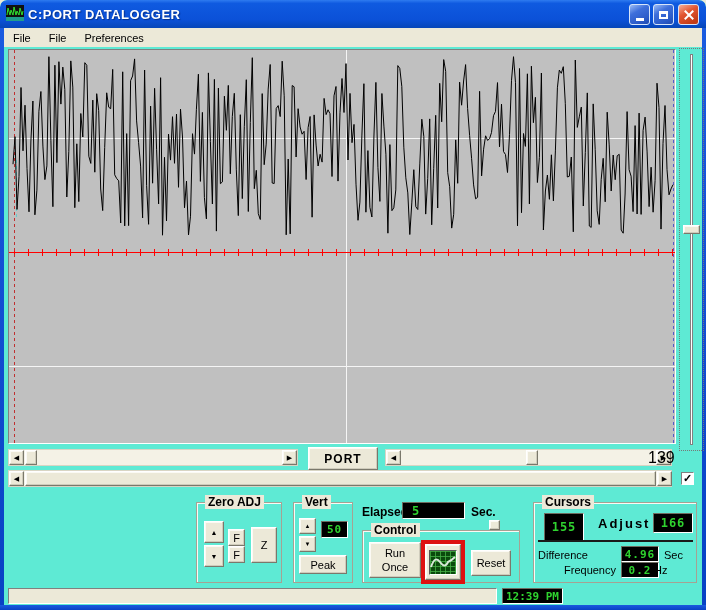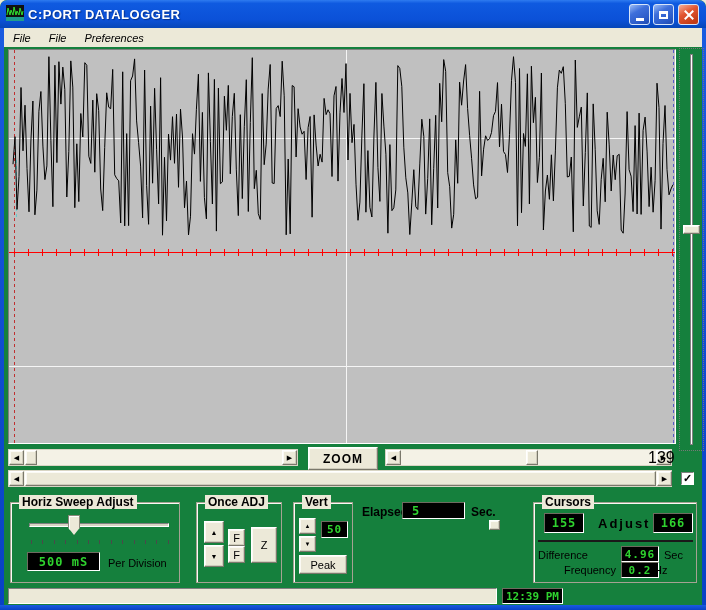--- a/index.html
+++ b/index.html
@@ -1,37 +1,37 @@
 <!DOCTYPE html>
 <html><head>
 <meta charset="utf-8">
 <style>
   *{margin:0;padding:0;box-sizing:border-box;}
   html,body{width:706px;height:610px;}
   body{font-family:"Liberation Sans",sans-serif;font-size:11px;color:#000;background:#ECE9D8;}
   .abs{position:absolute;}
-  #win{position:relative;width:706px;height:610px;background:#15803d;overflow:hidden;border-radius:7px 7px 0 0;}
+  #win{position:relative;width:706px;height:610px;background:#5eead4;overflow:hidden;border-radius:7px 7px 0 0;}
   
   .frame{background:linear-gradient(to bottom,#1A5BE0,#0842C4);}
   .titlebar{left:0;top:0;width:706px;height:28px;
     background:linear-gradient(to bottom,#2E7BF0 0%,#0F5AE0 12%,#0B51D8 70%,#0646B8 100%);
     border-radius:7px 7px 0 0;display:flex;align-items:center;}
   .title-text{color:#fff;font-weight:bold;font-size:13px;margin-left:5px;text-shadow:1px 1px 1px #073089;letter-spacing:0.5px;}
   .xpbtn{width:21px;height:21px;border-radius:3px;border:1px solid #D6E5FA;position:absolute;top:4px;
     display:flex;align-items:center;justify-content:center;}
   .xpblue{background:linear-gradient(150deg,#9CBCF5 0%,#3E6FDB 35%,#2B5BC8 75%,#1E49B0 100%);}
   .xpred{background:linear-gradient(150deg,#F7B099 0%,#E25632 40%,#C23B16 85%);}
   .glyph-min{width:8px;height:3px;background:#fff;margin-top:9px;}
   .glyph-max{width:9px;height:8px;border:2px solid #fff;border-top-width:3px;}
   .glyph-x{position:relative;width:11px;height:11px;}
   .glyph-x::before,.glyph-x::after{content:"";position:absolute;left:5px;top:0;width:2px;height:12px;background:#fff;}
   .glyph-x::before{transform:rotate(45deg);}
   .glyph-x::after{transform:rotate(-45deg);}
   .menubar{left:4px;top:28px;width:698px;height:19px;background:#ECE9D8;display:flex;align-items:center;gap:0;}
-  .menu-item{padding:2px 9px;cursor:default;font-style:italic;}
+  .menu-item{padding:2px 9px;cursor:default;}
   
   .raised{background:#ECE9D8;border:1px solid;border-color:#FFFFFF #7A786B #7A786B #FFFFFF;box-shadow:inset -1px -1px 0 #CFCCBC,inset 1px 1px 0 #FBFAF4;}
   .sunken{border:1px solid;border-color:#808080 #FFFFFF #FFFFFF #808080;}
   .lcd{background:#000;color:#2FD32F;font-family:"DejaVu Sans Mono",monospace;font-weight:bold;font-size:12px;
     display:flex;align-items:center;justify-content:center;border:1px solid;border-color:#6E6C60 #FFFFFF #FFFFFF #6E6C60;letter-spacing:1px;white-space:nowrap;overflow:hidden;}
   .group{border:1px solid #A5A293;box-shadow:inset 1px 1px 0 #FBFAF4;}
   .legend{position:absolute;top:-8px;left:8px;background:#ECE9D8;padding:0 3px;font-weight:bold;font-size:12px;white-space:nowrap;}
   .abtn{display:flex;align-items:center;justify-content:center;font-size:7px;line-height:1;cursor:default;}
   .sbtrack{background:#F4F2E6;border:1px solid #D8D5C4;}
   .chart{background:#C0C0C0;border:1px solid;border-color:#808080 #FFFFFF #FFFFFF #808080;}
@@ -101,21 +101,21 @@
 
   <div class="abs sbtrack" style="left:8px;top:449px;width:290px;height:17px;">
     <div class="abs raised abtn" style="left:0;top:0;width:15px;height:15px;">
         <span>◀</span>
       </div>
     <div class="abs raised" style="left:16px;top:0;width:12px;height:15px;"></div>
     <div class="abs raised abtn" style="left:273px;top:0;width:15px;height:15px;">
         <span>▶</span>
       </div>
   </div>
-  <div class="abs raised btn-label" style="left:308px;top:447px;width:70px;height:23px;font-weight:bold;font-size:12px;letter-spacing:1px;">ZOOM</div>
+  <div class="abs raised btn-label" style="left:308px;top:447px;width:70px;height:23px;font-weight:bold;font-size:12px;letter-spacing:1px;">PORT</div>
   <div class="abs sbtrack" style="left:385px;top:449px;width:287px;height:17px;">
     <div class="abs raised abtn" style="left:0;top:0;width:15px;height:15px;">
         <span>◀</span>
       </div>
     <div class="abs raised" style="left:140px;top:0;width:12px;height:15px;"></div>
     <div class="abs raised abtn" style="left:270px;top:0;width:15px;height:15px;">
         <span>▶</span>
       </div>
   </div>
   <div class="abs" style="left:648px;top:449px;width:26px;font-size:16px;">139</div>
@@ -126,31 +126,23 @@
       </div>
     <div class="abs raised" style="left:16px;top:0;width:631px;height:15px;"></div>
     <div class="abs raised abtn" style="left:648px;top:0;width:15px;height:15px;">
         <span>▶</span>
       </div>
   </div>
   <div class="abs checkbox sunken" style="left:681px;top:472px;width:13px;height:13px;">
       <span>✓</span>
     </div>
 
-  <div class="abs group" style="left:10px;top:502px;width:170px;height:81px;">
-    <div class="legend">Horiz Sweep Adjust</div>
-    <div class="abs sunken" style="left:18px;top:20px;width:140px;height:4px;background:#D8D5C4;"></div>
-    <div class="abs slider-thumb" style="left:57px;top:12px;width:12px;height:20px;"></div>
-    <div class="abs ticks-h" style="left:20px;top:37px;width:138px;height:4px;"></div>
-    <div class="abs lcd" style="left:16px;top:49px;width:73px;height:19px;">500 mS</div>
-    <div class="abs" style="left:97px;top:54px;">Per Division</div>
-  </div>
 
   <div class="abs group" style="left:196px;top:502px;width:86px;height:81px;">
-    <div class="legend">Once ADJ</div>
+    <div class="legend">Zero ADJ</div>
     <div class="abs raised abtn" style="left:7px;top:18px;width:20px;height:22px;">
         <span>▲</span>
       </div>
     <div class="abs raised abtn" style="left:7px;top:42px;width:20px;height:22px;">
         <span>▼</span>
       </div>
     <div class="abs raised btn-label" style="left:31px;top:26px;width:17px;height:17px;">F</div>
     <div class="abs raised btn-label" style="left:31px;top:43px;width:17px;height:17px;">F</div>
     <div class="abs raised btn-label" style="left:54px;top:24px;width:26px;height:36px;">Z</div>
   </div>
@@ -165,24 +157,39 @@
       </div>
     <div class="abs lcd" style="left:27px;top:18px;width:27px;height:17px;font-size:11px;">50</div>
     <div class="abs raised btn-label" style="left:5px;top:52px;width:48px;height:19px;">Peak</div>
   </div>
 
   <div class="abs" style="left:362px;top:505px;font-weight:bold;font-size:12px;">Elapsed</div>
   <div class="abs lcd" style="left:402px;top:502px;width:63px;height:17px;justify-content:flex-start;padding-left:9px;">5</div>
   <div class="abs" style="left:471px;top:505px;font-weight:bold;font-size:12px;">Sec.</div>
   <div class="abs raised" style="left:489px;top:520px;width:11px;height:10px;"></div>
 
+  <div class="abs group" style="left:362px;top:530px;width:158px;height:53px;">
+    <div class="legend">Control</div>
+    <div class="abs raised btn-label" style="left:6px;top:11px;width:52px;height:36px;line-height:1.3;padding:0 8px;">Run Once</div>
+    <div class="abs" style="left:58px;top:9px;width:44px;height:44px;">
+      <div style="width: 100%; height: 100%; background: rgb(221, 17, 17);" id="redframe"></div>
+      <div class="abs raised" style="left:4px;top:4px;width:36px;height:36px;display:flex;align-items:center;justify-content:center;">
+        <div class="scope-screen" style="width:28px;height:25px;position:relative;">
+          <svg width="26" height="23" viewBox="0 0 26 23" style="position:absolute;left:0;top:0;">
+            <path d="M1 16 Q5 4 10 11 T18 11 Q22 9 25 6" fill="none" stroke="#D8E8D8" stroke-width="2"></path>
+          </svg>
+        </div>
+      </div>
+    </div>
+    <div class="abs raised btn-label" style="left:108px;top:19px;width:40px;height:26px;">Reset</div>
+  </div>
 
   <div class="abs group" style="left:533px;top:502px;width:164px;height:81px;">
     <div class="legend">Cursors</div>
-    <div class="abs lcd" style="left:10px;top:10px;width:40px;height:20px;">155</div>
+    <div class="abs lcd" style="left:10px;top:10px;width:40px;height:28px;">155</div>
     <div class="abs" style="left:64px;top:13px;font-weight:bold;font-size:13px;letter-spacing:2px;">Adjust</div>
     <div class="abs lcd" style="left:119px;top:10px;width:40px;height:20px;">166</div>
     <div class="abs" style="left:4px;top:37px;width:155px;height:2px;background:#1A1A1A;"></div>
     <div class="abs" style="left:4px;top:46px;width:62px;">Difference</div>
     <div class="abs lcd" style="left:87px;top:43px;width:38px;height:16px;font-size:11px;">4.96</div>
     <div class="abs" style="left:130px;top:46px;">Sec</div>
     <div class="abs" style="left:20px;top:61px;width:62px;text-align:right;">Frequency</div>
     <div class="abs lcd" style="left:87px;top:59px;width:38px;height:16px;font-size:11px;">0.2</div>
     <div class="abs" style="left:120px;top:61px;">Hz</div>
   </div>

